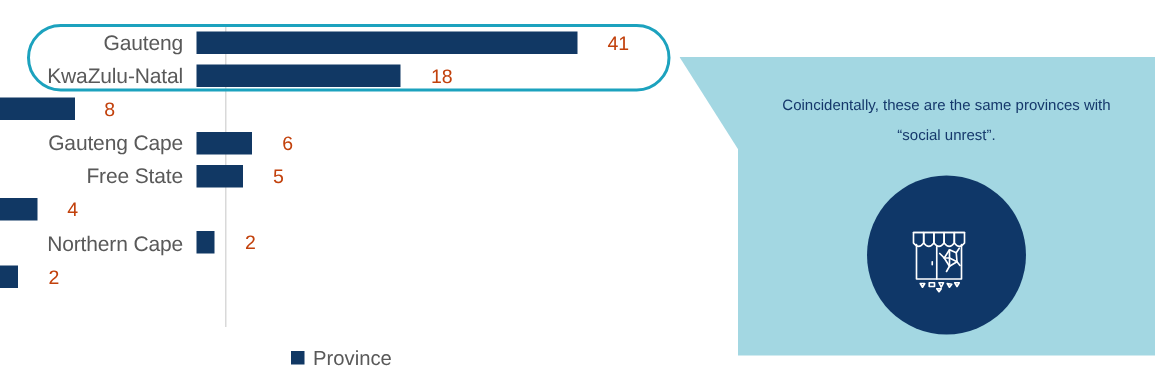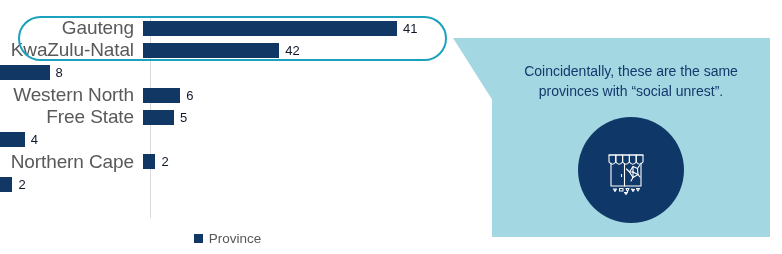--- a/index.html
+++ b/index.html
@@ -31,25 +31,25 @@
     width: 455px;
   }
 
   .bar-row {
     display: flex;
     align-items: center;
     height: 22.3px;
   }
 
   .bar-label {
-    width: 143px;
+    width: 131px;
     text-align: right;
     padding-right: 9px;
     box-sizing: border-box;
-    font-size: 19px;
+    font-size: 14px;
     color: #595959;
     white-space: nowrap;
     letter-spacing: -0.1px;
   }
 
   .bar-track {
     flex: 1 1 auto;
     display: flex;
     align-items: center;
     height: 100%;
@@ -57,22 +57,22 @@
   }
 
   .bar-fill {
     height: 15px;
     background: #113864;
     background: linear-gradient(180deg, #123C6B 0%, #0F3461 100%);
   }
 
   .bar-value {
     font-size: 13px;
-    color: #0f172a;
-    padding-left: 6px;
+    color: #c2410c;
+    padding-left: 20px;
     white-space: nowrap;
   }
 
   
   #category-axis {
     position: absolute;
     left: 150px;
     top: 17px;
     width: 1px;
     height: 201px;
@@ -131,21 +131,21 @@
     width: 40px;
     height: 63px;
   }
 
   #callout-text {
     position: absolute;
     left: 492px;
     top: 61px;
     width: 278px;
     text-align: center;
-    font-size: 14px;
+    font-size: 10px;
     line-height: 20px;
     color: #15386B;
     padding: 0 14px;
     box-sizing: border-box;
   }
 
   #callout-icon-wrap {
     position: absolute;
     left: 573px;
     top: 112px;
@@ -180,34 +180,34 @@
       <div class="bar-track">
         <div class="bar-fill" style="width: 254px; background: rgb(17, 56, 100);"></div>
         <div class="bar-value">41</div>
       </div>
     </div>
 
     <div class="bar-row">
       <div class="bar-label">KwaZulu-Natal</div>
       <div class="bar-track">
         <div class="bar-fill" style="width: 136.293px; background: rgb(17, 56, 100);"></div>
-        <div class="bar-value">42</div>
+        <div class="bar-value">18</div>
       </div>
     </div>
 
 
     <div class="bar-row">
       <div class="bar-track">
         <div class="bar-fill" style="width: 49.561px; background: rgb(17, 56, 100);"></div>
         <div class="bar-value">8</div>
       </div>
     </div>
 
     <div class="bar-row">
-      <div class="bar-label">Western North</div>
+      <div class="bar-label">Gauteng Cape</div>
       <div class="bar-track">
         <div class="bar-fill" style="width: 37.1707px; background: rgb(17, 56, 100);"></div>
         <div class="bar-value">6</div>
       </div>
     </div>
 
     <div class="bar-row">
       <div class="bar-label">Free State</div>
       <div class="bar-track">
         <div class="bar-fill" style="width: 30.9756px; background: rgb(17, 56, 100);"></div>

